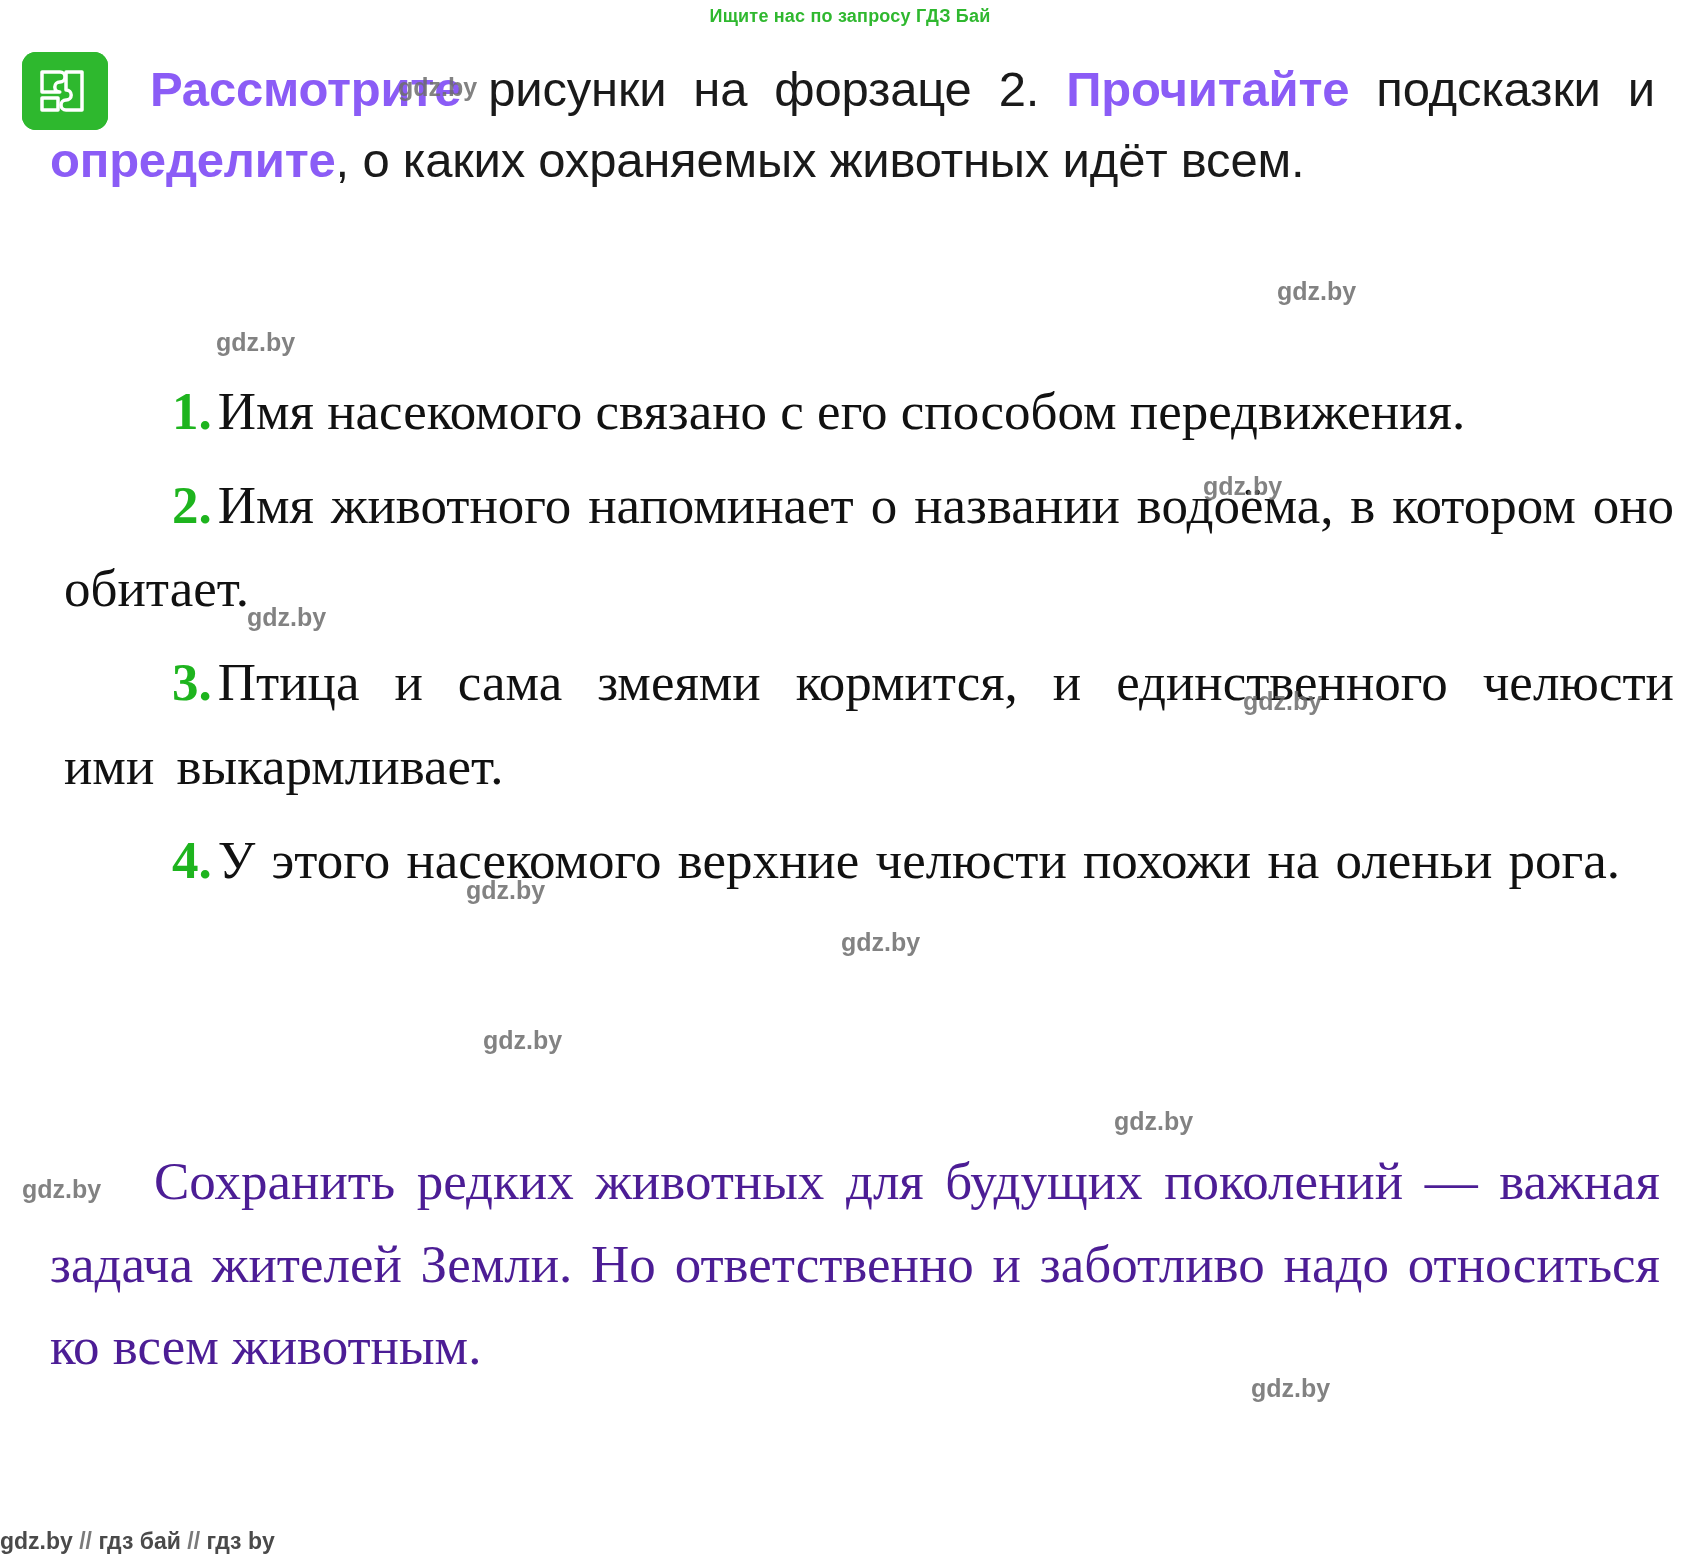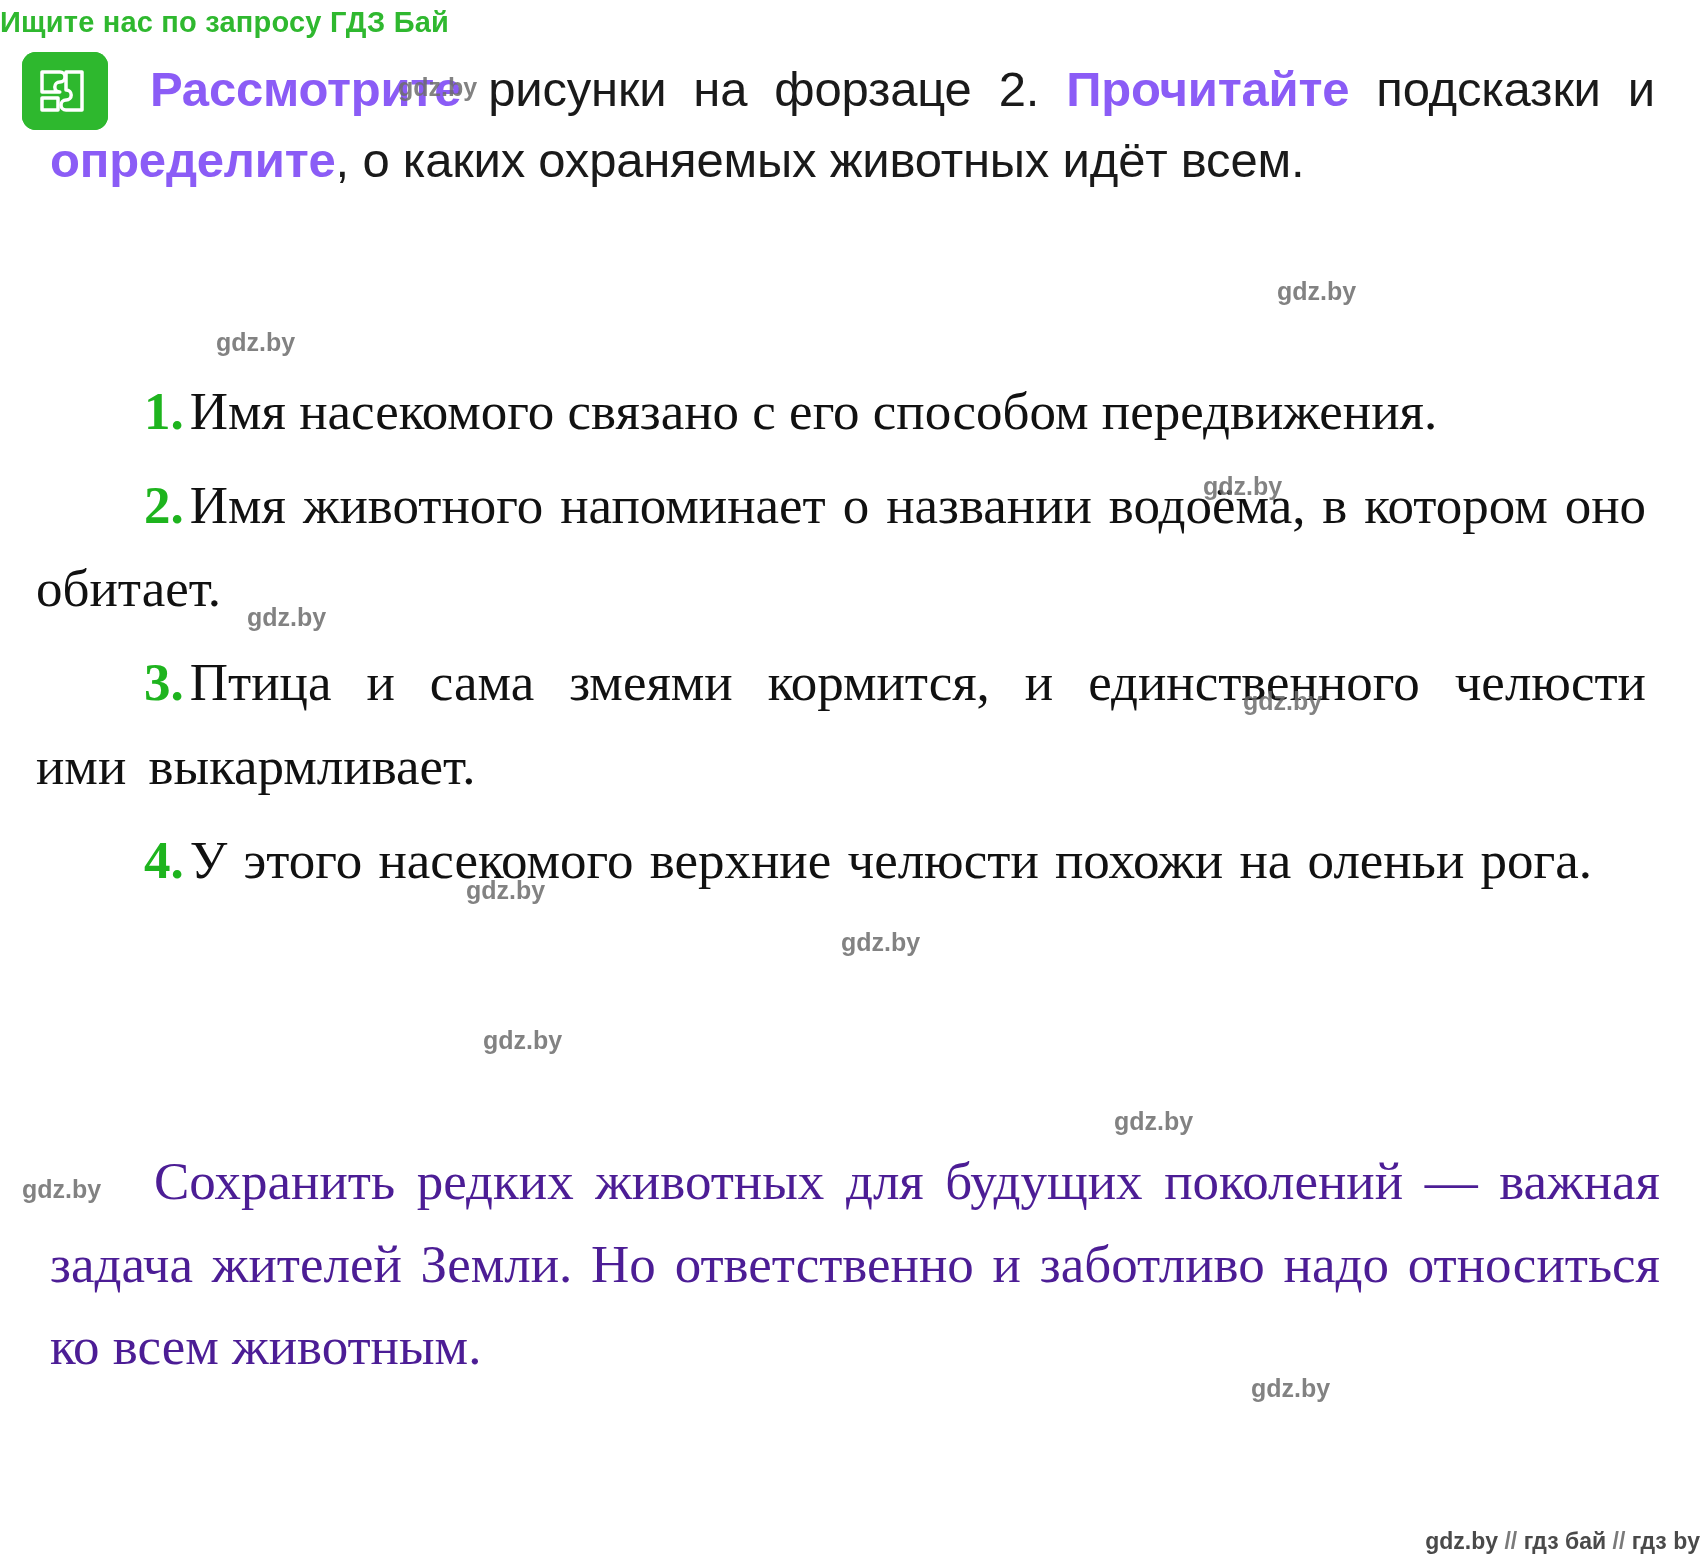--- a/index.html
+++ b/index.html
@@ -14,34 +14,34 @@
     position: relative;
     overflow: hidden;
   }
 
   
   .top-banner {
     position: absolute;
     top: 0;
     left: 0;
     width: 100%;
-    text-align: left;
-    font-family: "Liberation Sans", sans-serif;
-    font-weight: bold;
-    font-size: 29px;
+    text-align: center;
+    font-family: "Liberation Sans", sans-serif;
+    font-weight: bold;
+    font-size: 18px;
     color: #2fb82f;
     padding-top: 6px;
     letter-spacing: 0.2px;
   }
   .bottom-banner {
     position: absolute;
     bottom: 8px;
     left: 0;
     width: 100%;
-    text-align: right;
+    text-align: left;
     font-family: "Liberation Sans", sans-serif;
     font-weight: bold;
     font-size: 23px;
     color: #4a4a4a;
   }
   .bottom-banner .sep {
     color: #7a7a7a;
     font-weight: bold;
   }
 
@@ -78,21 +78,21 @@
     text-align: justify;
     letter-spacing: -0.2px;
   }
   .intro .hl {
     color: #8b5cf6;
     font-weight: bold;
   }
 
   .items {
     position: absolute;
-    left: 36px;
+    left: 64px;
     top: 330px;
     width: 1610px;
   }
   .item {
     font-size: 53px;
     line-height: 1.58;
     color: #111;
     text-align: justify;
     text-indent: 108px;
     margin-bottom: 10px;

